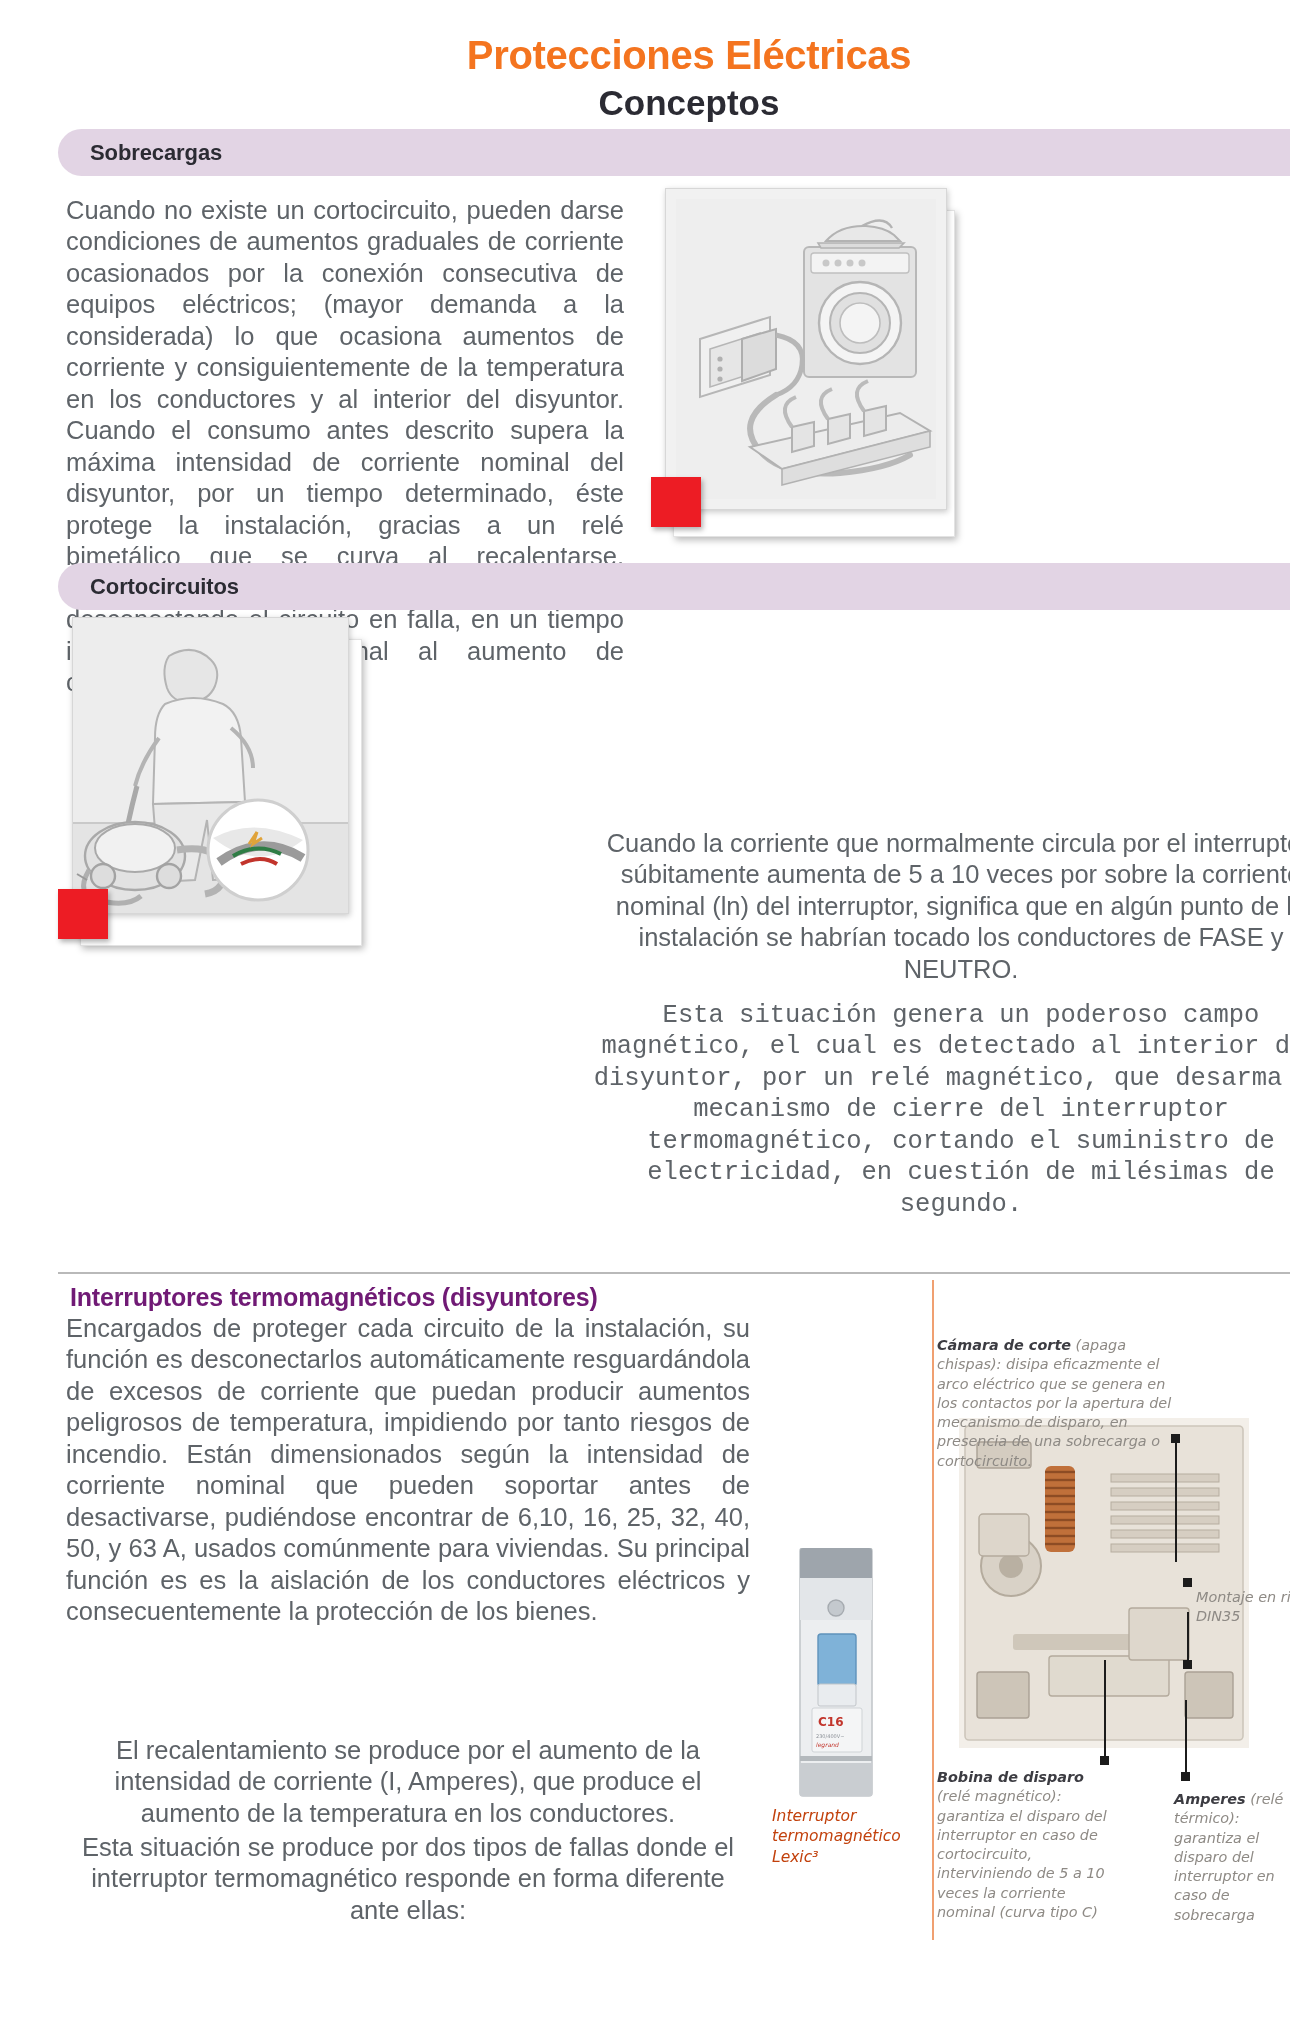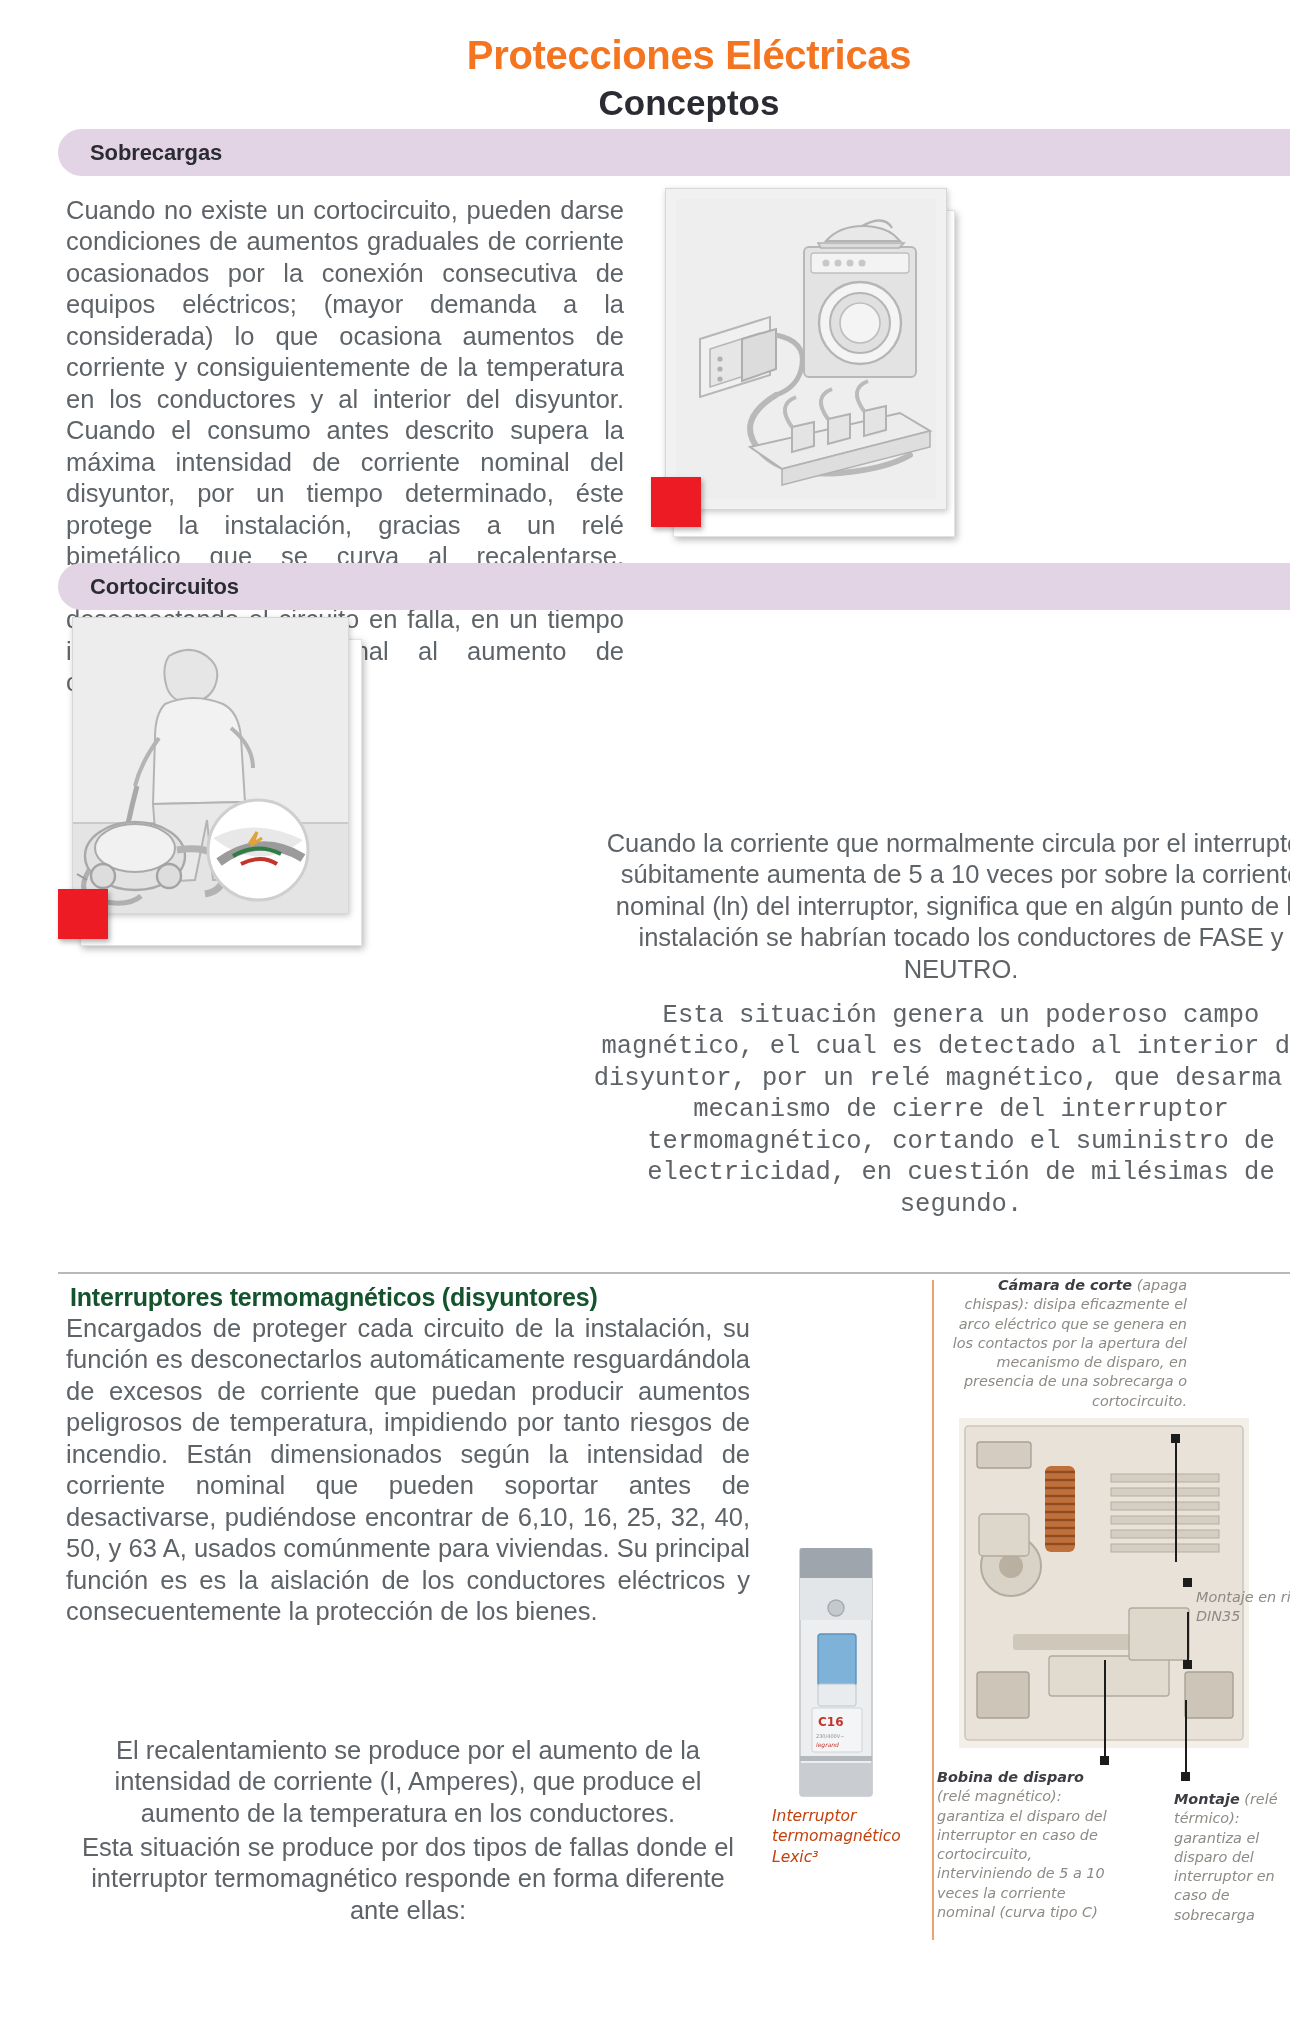--- a/index.html
+++ b/index.html
@@ -105,21 +105,21 @@
   }
   .vrule {
     position: absolute;
     width: 2px;
     background: #f0a071;
   }
   .subhead {
     position: absolute;
     font-size: 25px;
     font-weight: bold;
-    color: #14532d;
+    color: #701a75;
     letter-spacing: -0.2px;
   }
   .bullets {
     position: absolute;
     font-size: 25.5px;
     line-height: 1.235;
     color: #5e6368;
   }
   .bullets .b {
     color: #ed1c24;
@@ -340,34 +340,34 @@
       <rect x="54" y="216" width="150" height="16" rx="3" fill="#cfc7ba" stroke="#ab a2 95" stroke-width="1.4"></rect>
       <rect x="90" y="238" width="120" height="40" rx="3" fill="#e0dacf" stroke="#b4ab9d" stroke-width="1.4"></rect>
       <rect x="170" y="190" width="60" height="52" rx="3" fill="#ded7cc" stroke="#b4ab9d" stroke-width="1.4"></rect>
 
       <rect x="18" y="254" width="52" height="46" rx="3" fill="#cdc5b8" stroke="#aaa195" stroke-width="1.4"></rect>
       <rect x="226" y="254" width="48" height="46" rx="3" fill="#cdc5b8" stroke="#aaa195" stroke-width="1.4"></rect>
       <rect x="18" y="24" width="54" height="26" rx="3" fill="#d4ccc0" stroke="#aaa195" stroke-width="1.4"></rect>
     </svg>
   </div>
 
-  <div class="anno" style="left:893px; top:1276px; width:250px;text-align:right;">
+  <div class="anno" style="left:893px; top:1336px; width:250px;">
     <b>Cámara de corte</b><span> (apaga chispas): disipa eficazmente el arco eléctrico que se genera en los contactos por la apertura del mecanismo de disparo, en presencia de una sobrecarga o cortocircuito.</span>
   </div>
 
   <div class="anno" style="left:1152px; top:1588px; width:120px;">
     <span>Montaje en riel DIN35</span>
   </div>
 
   <div class="anno" style="left:893px; top:1768px; width:180px;">
     <b>Bobina de disparo</b><span> (relé magnético): garantiza el disparo del interruptor en caso de cortocircuito, interviniendo de 5 a 10 veces la corriente nominal (curva tipo C)</span>
   </div>
 
   <div class="anno" style="left:1130px; top:1790px; width:130px;">
-    <b>Montaje</b><span> (relé térmico): garantiza el disparo del interruptor en caso de sobrecarga</span>
+    <b>Amperes</b><span> (relé térmico): garantiza el disparo del interruptor en caso de sobrecarga</span>
   </div>
 
   <div class="leader" style="left:1131px; top:1442px; width:2px; height:120px;"></div>
   <div class="leader-dot" style="left:1127px; top:1434px;"></div>
 
   <div class="leader" style="left:1143px; top:1612px; width:2px; height:52px;"></div>
   <div class="leader-dot" style="left:1139px; top:1578px;"></div>
   <div class="leader-dot" style="left:1139px; top:1660px;"></div>
 
   <div class="leader" style="left:1060px; top:1660px; width:2px; height:102px;"></div>

